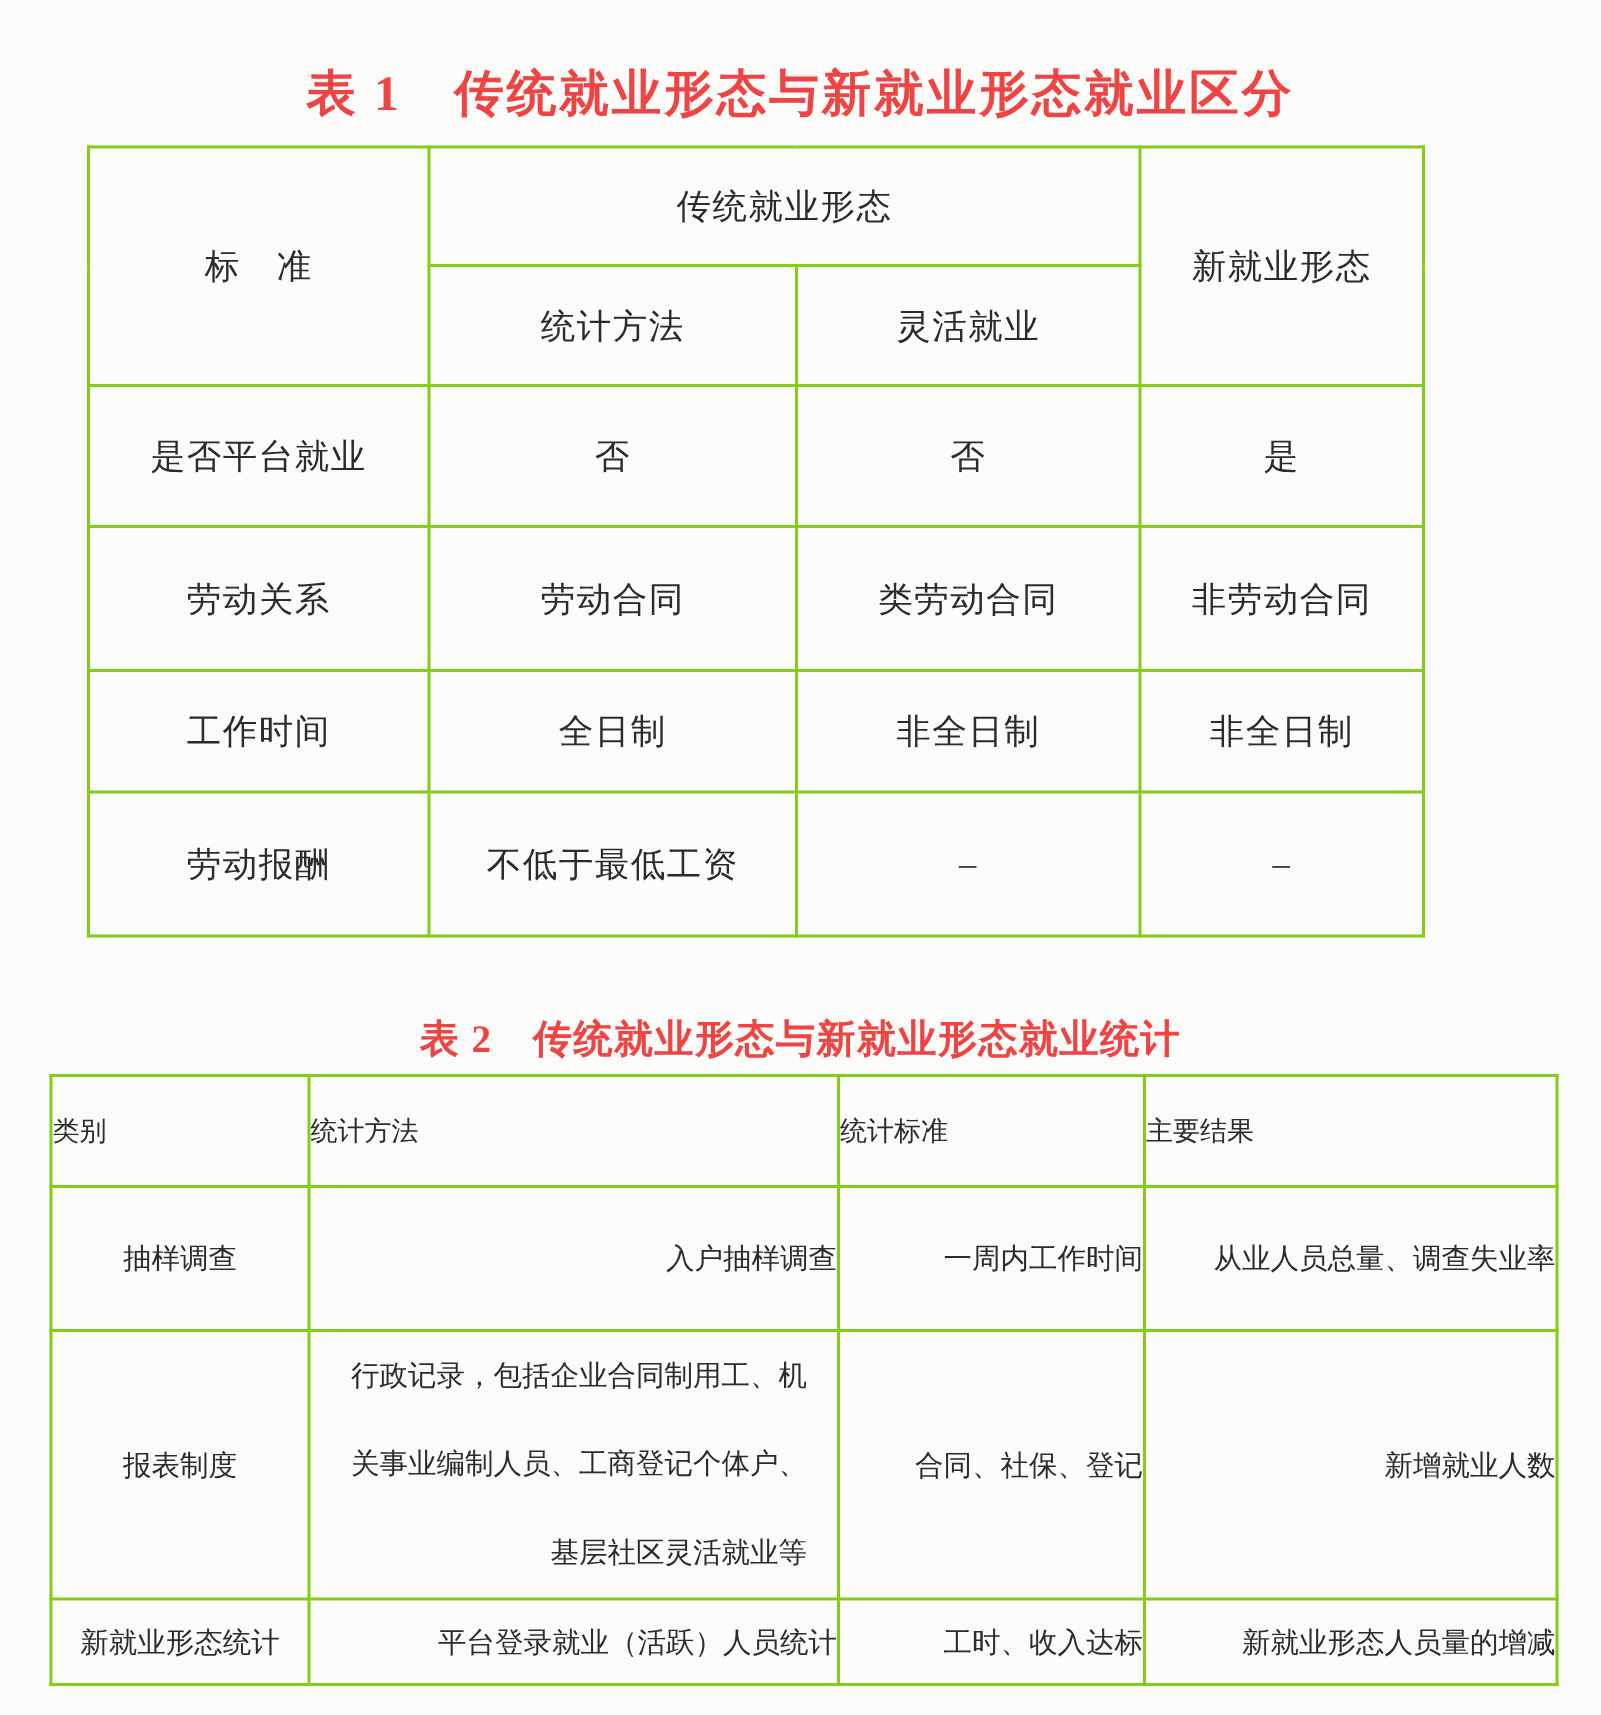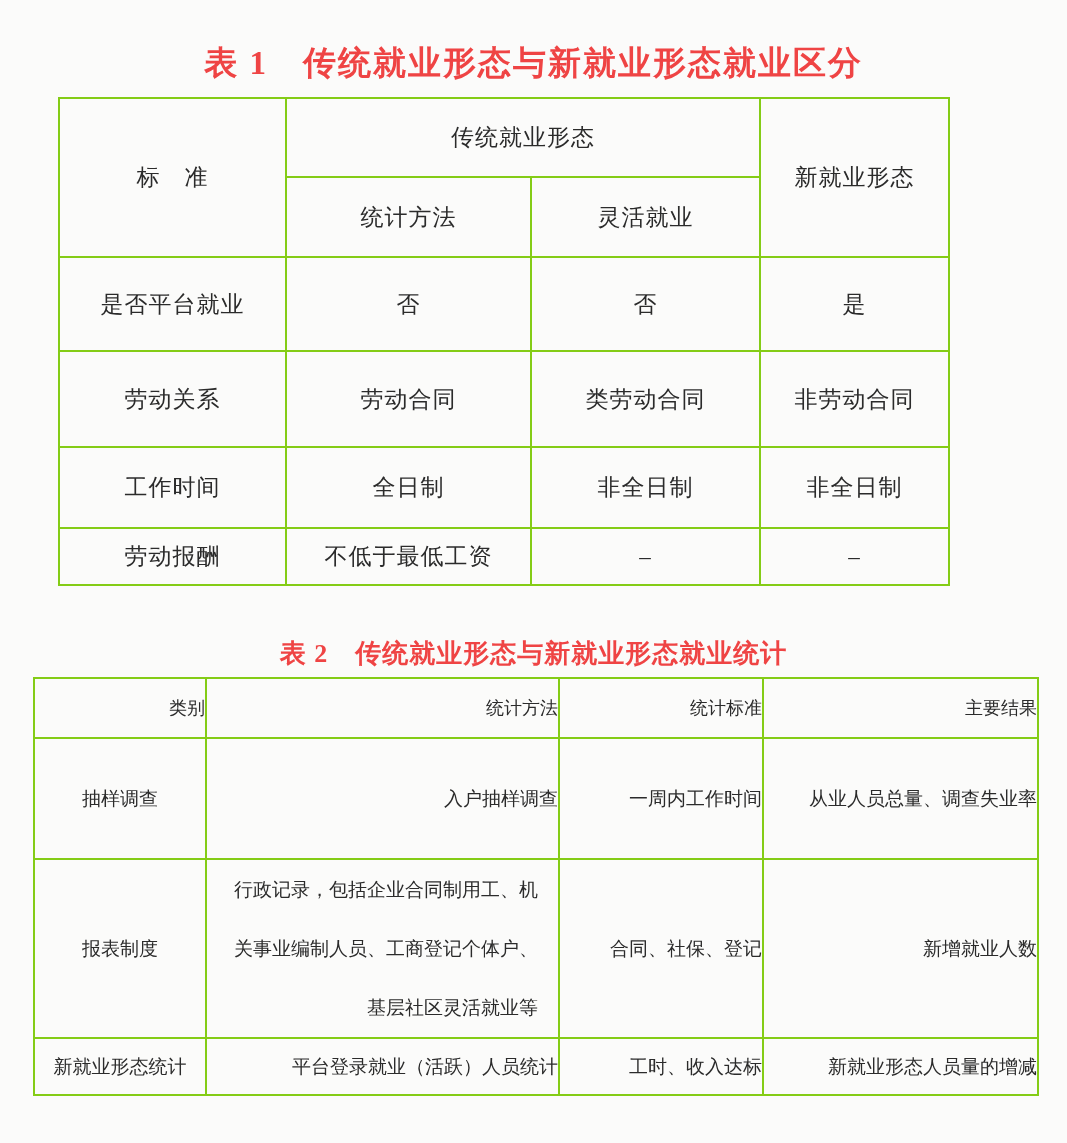--- a/index.html
+++ b/index.html
@@ -48,31 +48,31 @@
   .t1 td {
     font-size: 23px;
     text-align: center;
     letter-spacing: 1px;
   }
   .t1 .hr1 { height: 79px; }
   .t1 .hr2 { height: 80px; }
   .t1 .br1 { height: 94px; }
   .t1 .br2 { height: 96px; }
   .t1 .br3 { height: 81px; }
-  .t1 .br4 { height: 57px; }
+  .t1 .br4 { height: 96px; }
 
   
   .t2 { margin-left: 33px; width: 1004px; }
   .t2 td { font-size: 19px; }
   .t2 .hrow td {
     font-size: 18px;
-    text-align: right;
-    height: 60px;
+    text-align: left;
+    height: 74px;
   }
-  .t2 .r1 { height: 121px; }
+  .t2 .r1 { height: 96px; }
   .t2 .r2 { height: 177px; }
   .t2 .r3 { height: 57px; }
   .t2 .cat { text-align: center; }
   .t2 .lft { text-align: right; padding-left: 13px; }
   .t2 .multiline {
     padding-right: 20px;
     line-height: 59px;
   }
 </style>
 </head>

